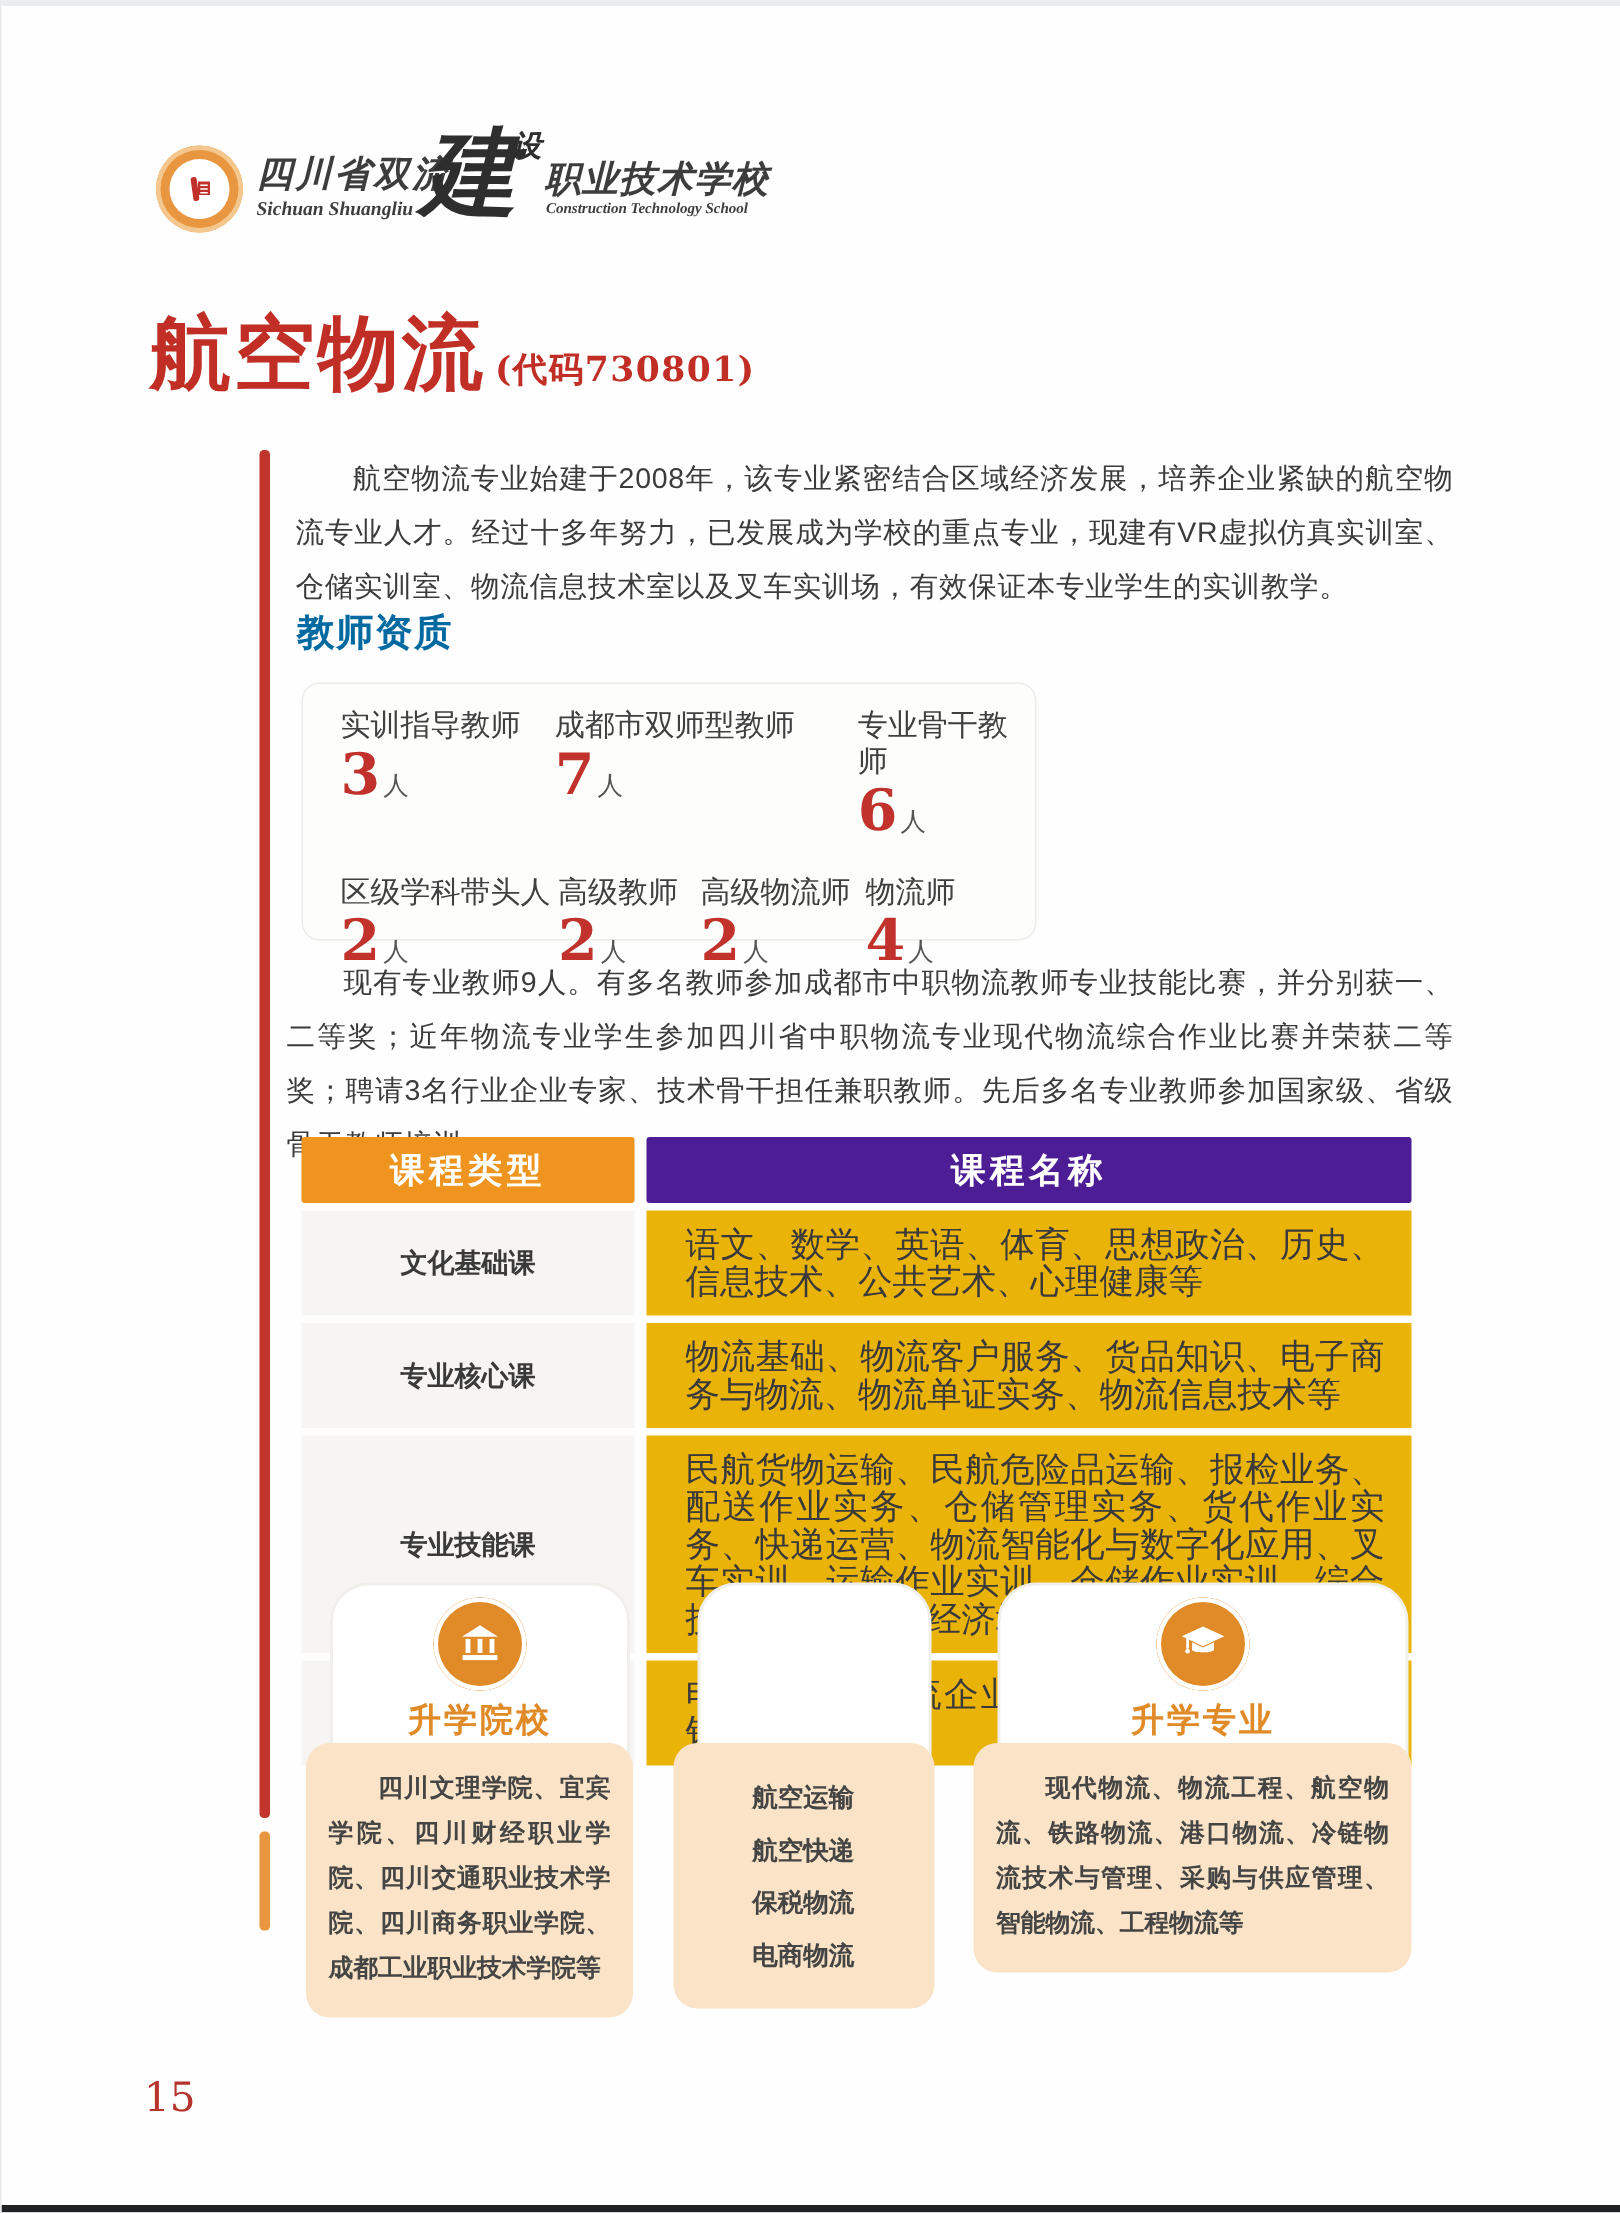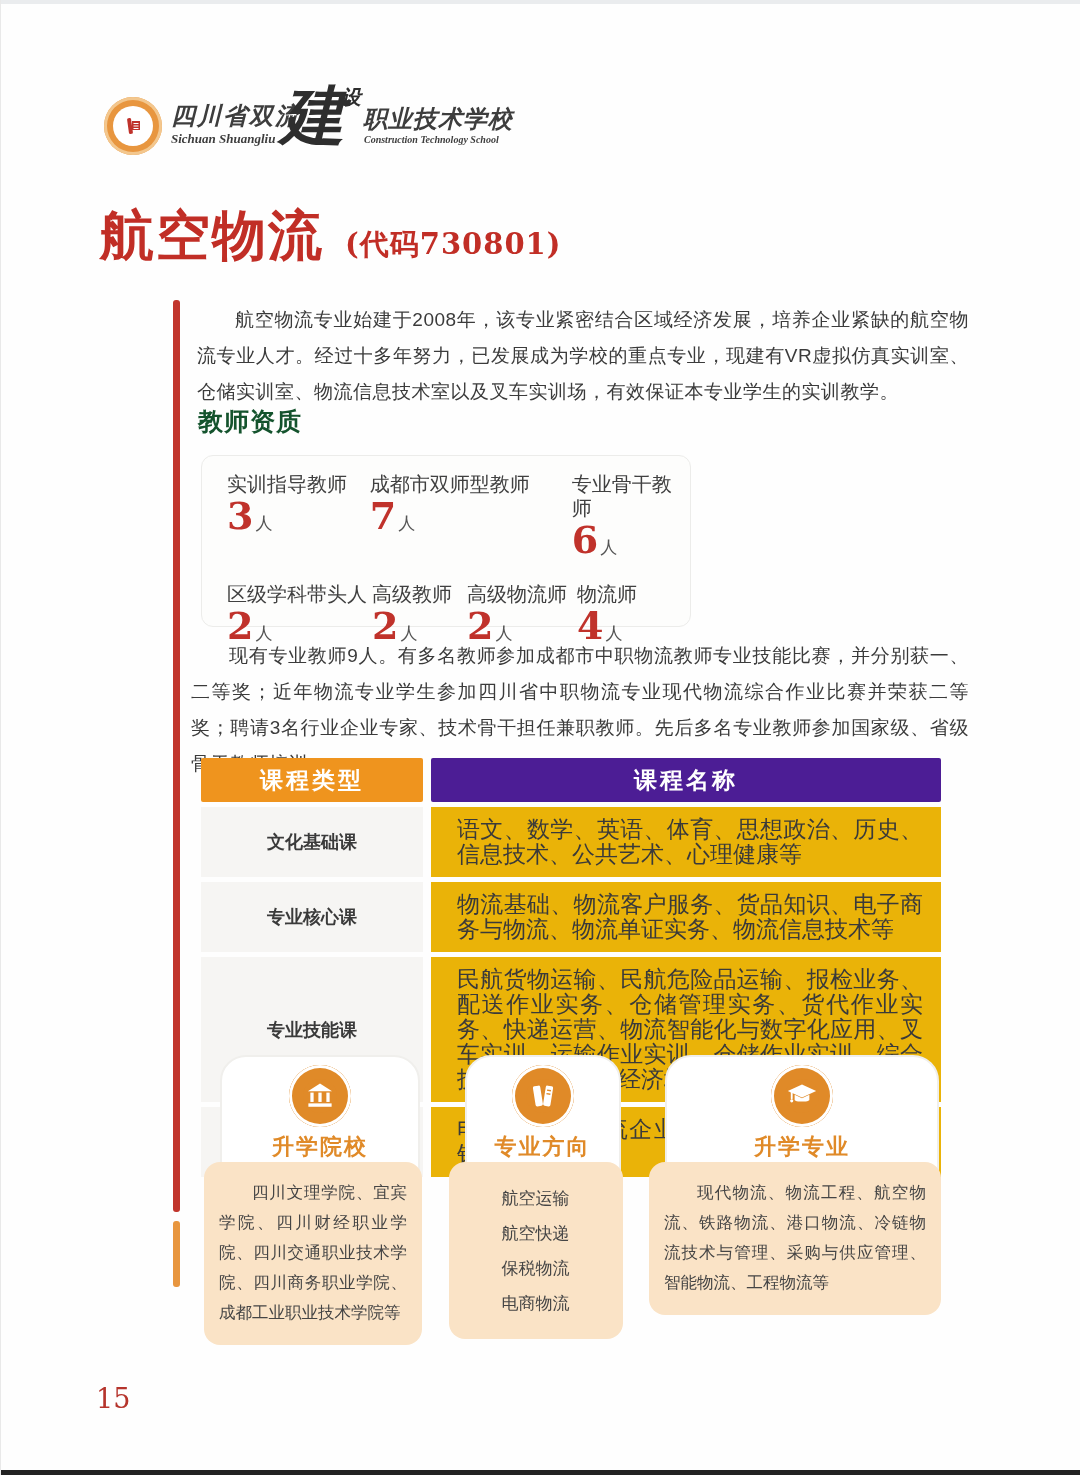--- a/index.html
+++ b/index.html
@@ -22,33 +22,33 @@
   .hdr-en1{position:absolute;left:170px;top:131px;font-size:13px;font-weight:bold;color:#3d3d3d;font-family:"Liberation Serif",serif;}
   .hdr-callig{position:absolute;left:280px;top:84px;font-size:64px;line-height:64px;font-weight:bold;color:#2e2e2e;font-family:"DejaVu Serif",serif;}
   .hdr-callig-small{position:absolute;left:340px;top:84px;font-size:20px;font-weight:bold;color:#2e2e2e;font-family:"DejaVu Serif",serif;}
   .hdr-cn2{position:absolute;left:362px;top:103px;font-size:24px;font-weight:bold;color:#3d3d3d;letter-spacing:1px;}
   .hdr-en2{position:absolute;left:363px;top:134px;font-size:10px;font-weight:bold;color:#3d3d3d;font-family:"Liberation Serif",serif;}
 
   
   .title{position:absolute;left:99px;top:200px;display:flex;align-items:baseline;color:#C12E26;
     font-family:"DejaVu Serif",serif;font-weight:bold;}
   .title-main{font-size:54px;letter-spacing:2px;}
-  .title-code{font-size:29px;margin-left:21px;letter-spacing:1px;}
+  .title-code{font-size:23px;margin-left:6px;letter-spacing:1px;}
 
   
   .bar-red{position:absolute;left:172px;top:300px;width:7px;height:912px;background:#C1352C;border-radius:3px;}
   .bar-orange{position:absolute;left:172px;top:1221px;width:7px;height:66px;background:#E8963F;border-radius:3px;}
 
   
   .para{position:absolute;font-size:19px;line-height:36px;letter-spacing:.5px;
     text-align:justify;color:#3b3b3b;margin:0;text-indent:2em;}
   .intro{left:196px;top:302px;width:772px;}
   .para2{left:190px;top:638px;width:778px;}
 
-  .sec-heading{position:absolute;left:197px;top:405px;font-size:25px;font-weight:bold;color:#14532d;letter-spacing:1px;margin:0;}
+  .sec-heading{position:absolute;left:197px;top:405px;font-size:25px;font-weight:bold;color:#0369a1;letter-spacing:1px;margin:0;}
 
   
   .stats-box{position:absolute;left:200px;top:455px;width:490px;height:172px;background:#fdfdfc;
     border:1.5px solid #ececea;border-radius:12px;box-sizing:border-box;padding:16px 0 0 25px;}
   .stats-row{display:flex;margin-bottom:14px;}
   .stat{display:flex;flex-direction:column;}
   .stat-label{font-size:20px;color:#404040;line-height:24px;}
   .stat-num-line{line-height:40px;}
   .stat-num{font-family:"DejaVu Serif",serif;font-weight:bold;font-size:38px;color:#C0322B;}
   .stat-unit{font-size:17px;color:#555;margin-left:2px;}
@@ -71,21 +71,21 @@
   .card{position:relative;}
   .card-w1{width:218px;} .card-w2{width:174px;} .card-w3{width:292px;}
   .card-white{position:absolute;top:0;left:16px;right:2px;height:158px;background:#fff;
     border:2px solid #f0efec;border-radius:26px;box-sizing:border-box;}
   .card-head{position:absolute;top:10px;left:16px;right:2px;text-align:center;}
   .card-circle{width:62px;height:62px;border-radius:50%;background:#E08A28;
     box-shadow:inset 0 0 0 3px #fff, inset 0 0 0 14px #E08A28;display:inline-flex;align-items:center;justify-content:center;}
   .card-circle svg{width:34px;height:34px;}
   .card-label{margin-top:5px;font-size:22px;font-weight:bold;color:#E08A28;letter-spacing:2px;}
   .card-peach{position:relative;z-index:2;margin-top:107px;background:#FAE3C6;border-radius:16px;
-    padding:15px 15px 18px;box-sizing:border-box;min-height:136px;}
+    padding:15px 15px 18px;box-sizing:border-box;min-height:136px;font-weight:bold;}
   .card-text{margin:0;font-size:16.5px;line-height:30px;color:#454545;text-align:justify;text-indent:2em;}
   .card-lines{margin:0;padding:4px 0 0;list-style:none;text-align:center;}
   .card-lines li{font-size:17px;line-height:35px;color:#454545;}
 
   .page-num{position:absolute;left:95px;top:1383px;font-family:"DejaVu Serif",serif;font-size:27px;color:#B5342C;}
 </style>
 </head>
 <body>
 
 <div class="page">
@@ -201,37 +201,20 @@
         </div>
         <div class="card-label">升学院校</div>
       </div>
       <div class="card-peach">
         <p class="card-text">四川文理学院、宜宾学院、四川财经职业学院、四川交通职业技术学院、四川商务职业学院、成都工业职业技术学院等</p>
       </div>
     </div>
 
     <div class="card card-w2">
       <div class="card-white"></div>
-      <div class="card-head">
-        <div class="card-circle">
-          <svg viewBox="0 0 24 24" fill="#fff">
-            <g transform="rotate(-9 8.5 12)">
-                <rect x="5.8" y="4.8" width="5.2" height="14.4" rx="1.2"></rect>
-              </g>
-            <g transform="rotate(9 15.5 12)">
-                <rect x="13" y="4.8" width="5.2" height="14.4" rx="1.2"></rect>
-              </g>
-            <g transform="rotate(9 15.5 12)" stroke="#E08A28" stroke-width="1">
-              <line x1="14.2" y1="8" x2="17" y2="8"></line>
-                <line x1="14.2" y1="10.5" x2="17" y2="10.5"></line>
-            </g>
-          </svg>
-        </div>
-        <div class="card-label">专业方向</div>
-      </div>
       <div class="card-peach">
         <ul class="card-lines">
           <li>航空运输</li>
           <li>航空快递</li>
           <li>保税物流</li>
           <li>电商物流</li>
         </ul>
       </div>
     </div>
 

